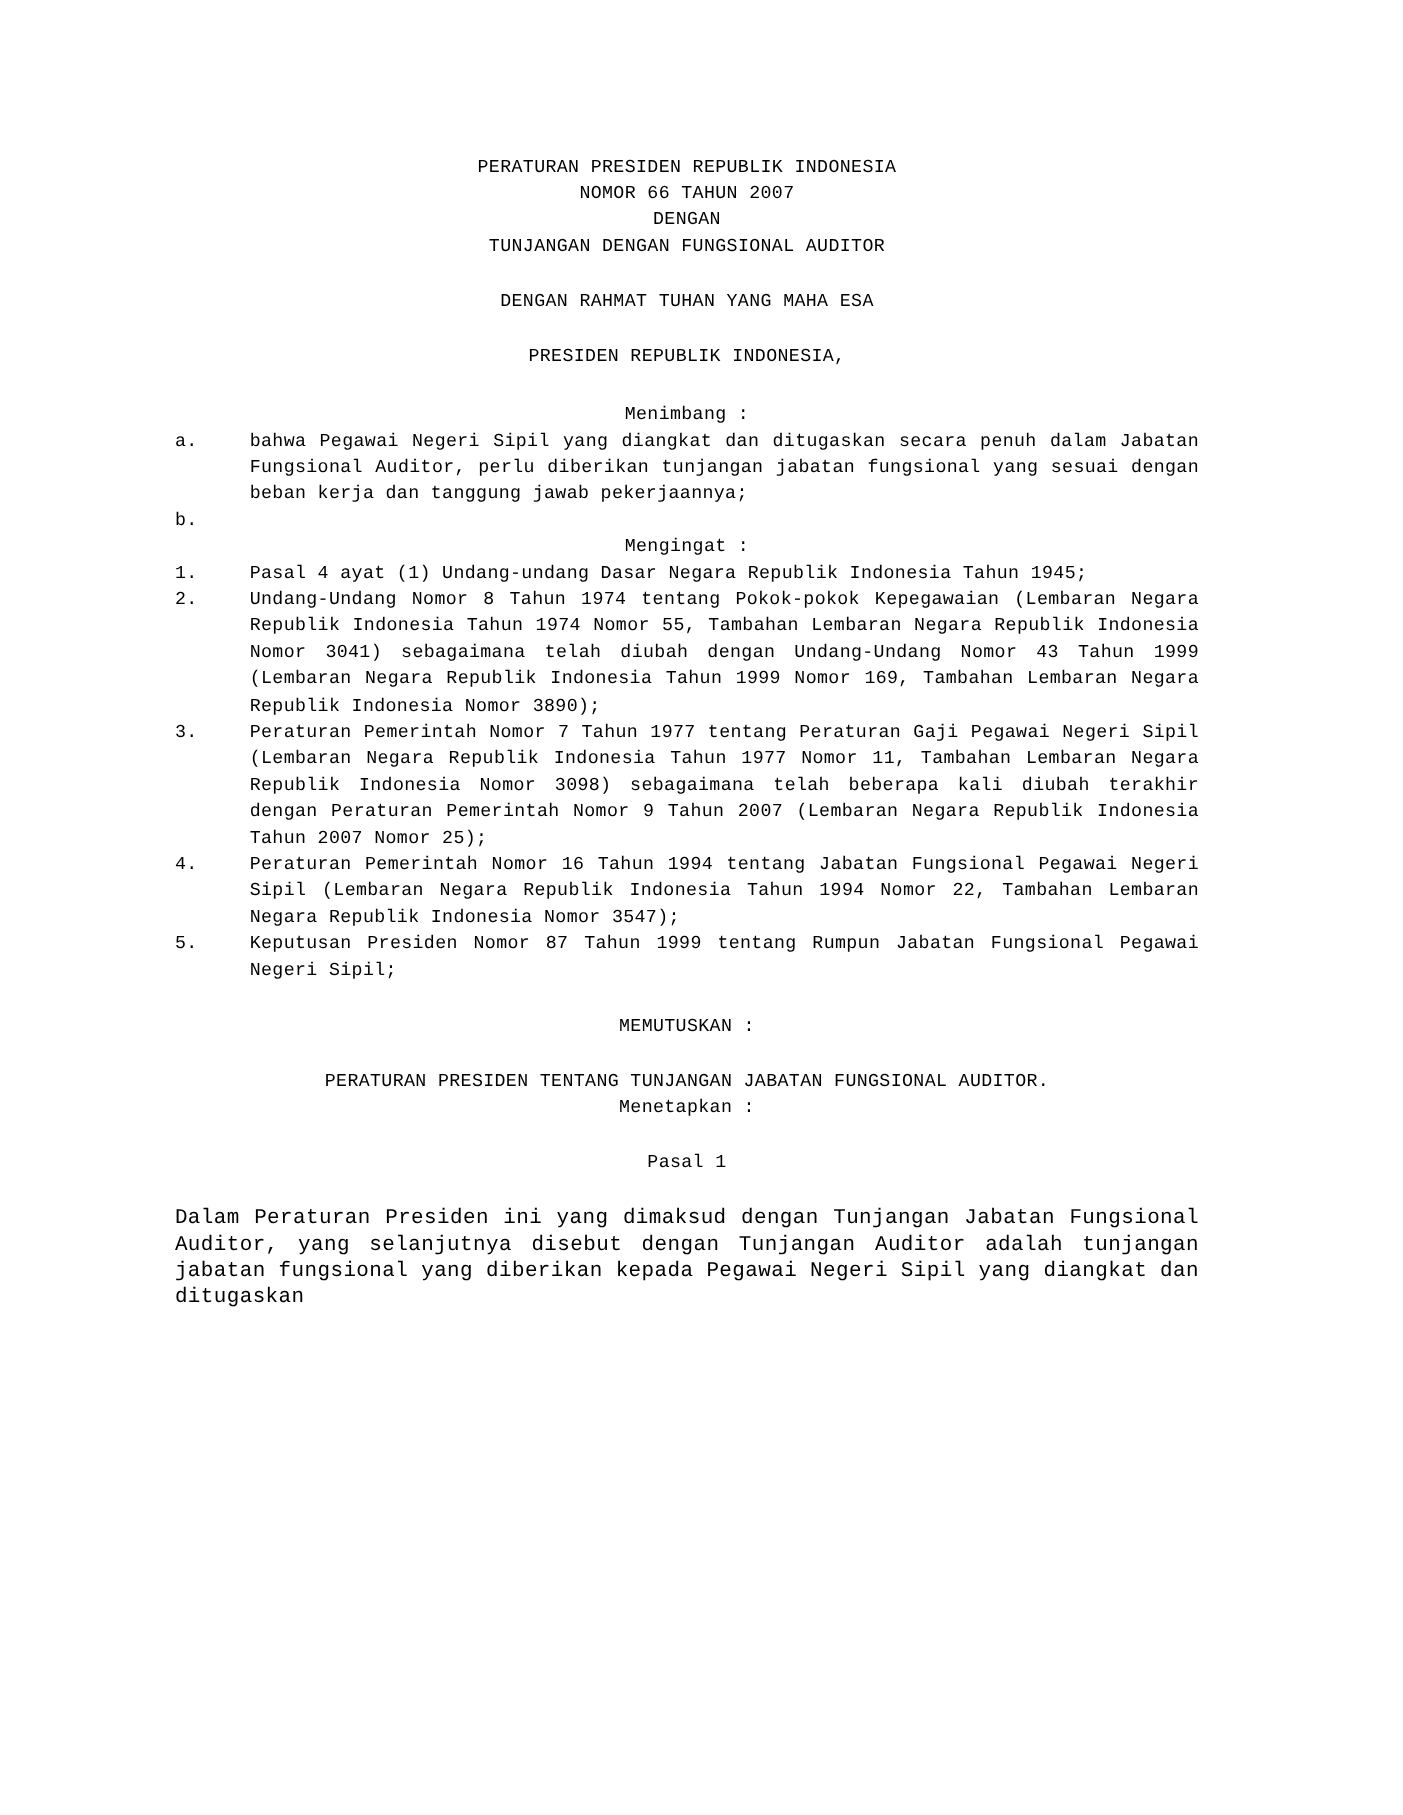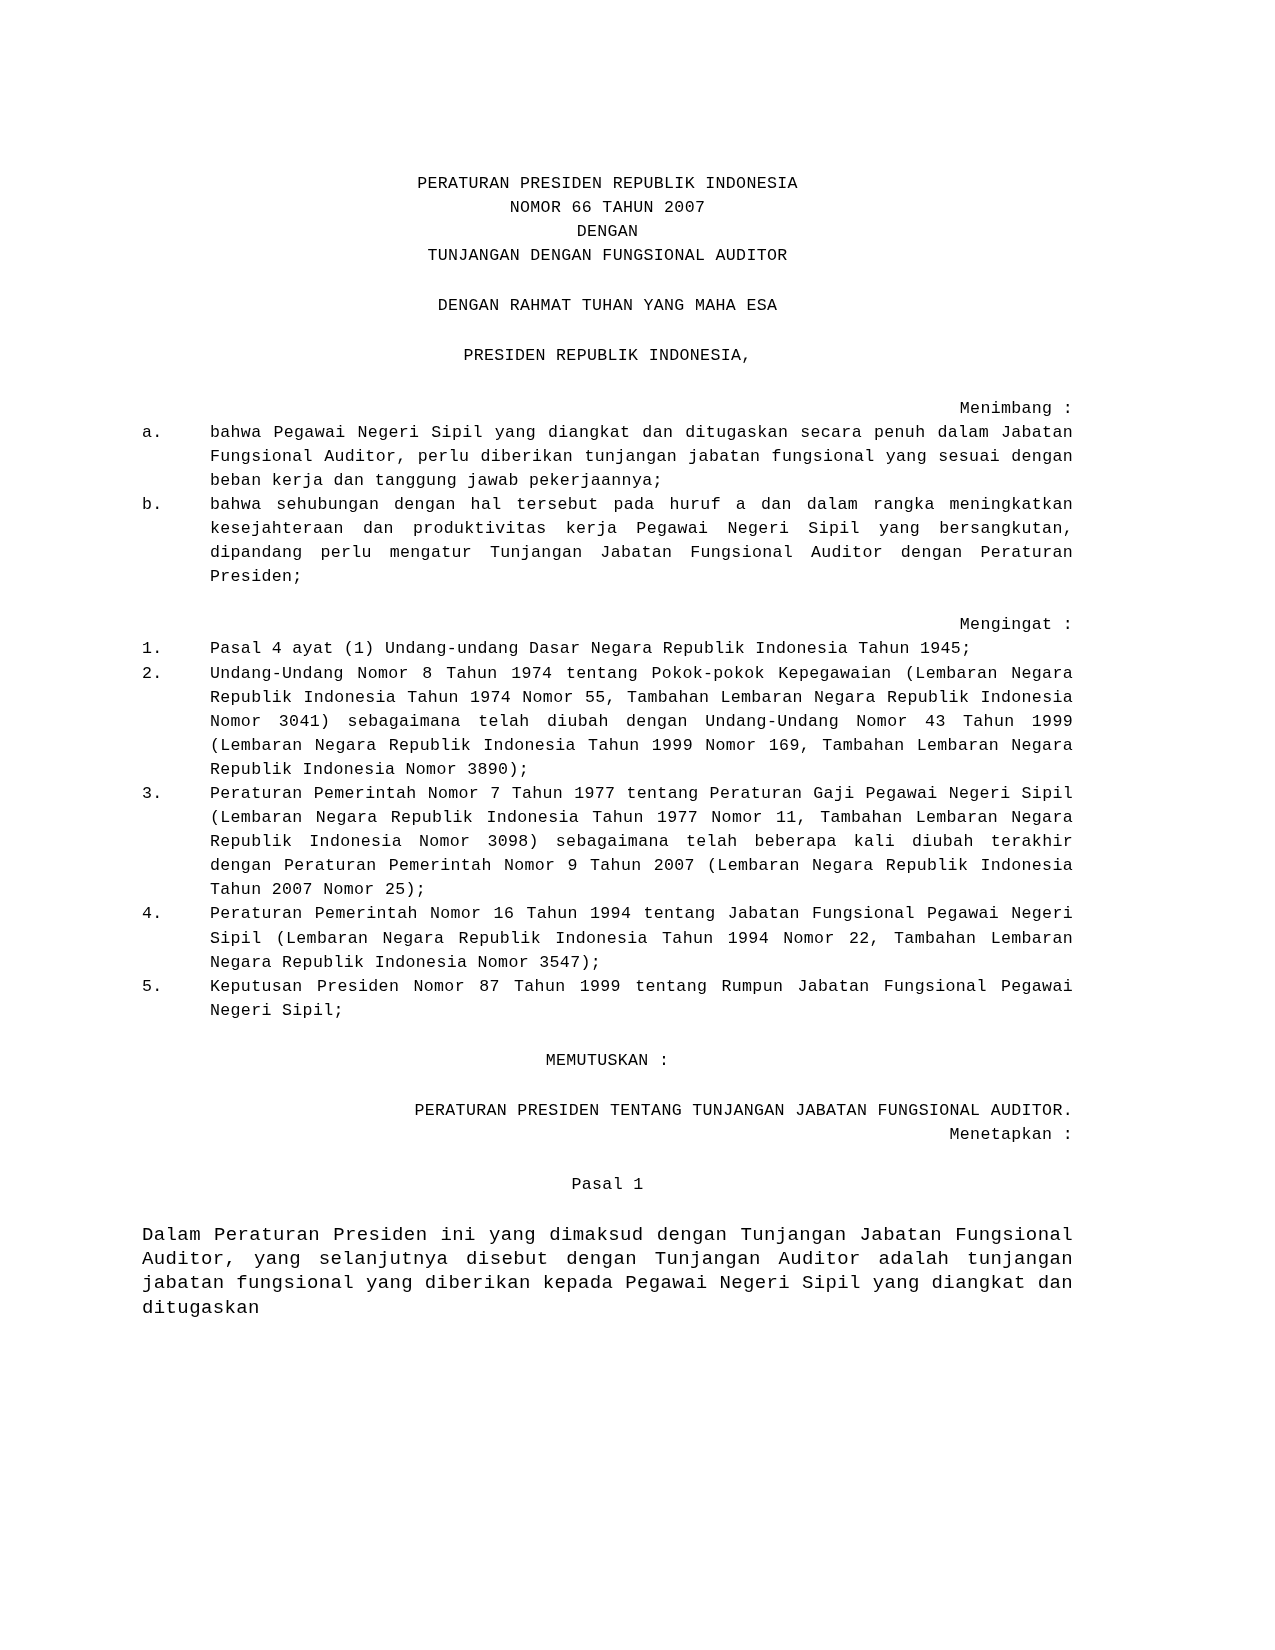--- a/index.html
+++ b/index.html
@@ -15,38 +15,37 @@
   #page {
     position: relative;
     width: 1275px;
     height: 1650px;
     margin: 0 auto;
     background: #ffffff;
     overflow: hidden;
   }
   #content {
     position: absolute;
-    left: 142px;
+    left: 159px;
     top: 140px;
     width: 931px;
-    margin-top: 32px;
   }
 
   
   .center {
     text-align: center;
     font-size: 16.6px;
     line-height: 24.1px;
     letter-spacing: 0.02em;
     white-space: pre;
   }
 
   
   .plain {
-    text-align: right;
+    text-align: center;
     font-size: 16.6px;
     line-height: 24.1px;
     letter-spacing: 0.02em;
     white-space: pre;
   }
 
   
   .item {
     position: relative;
     padding-left: 68px;
@@ -104,21 +103,20 @@
 
     <div class="plain">Menimbang :</div>
 
     <div class="item">
       <span class="marker">a.</span>
       <span>bahwa Pegawai Negeri Sipil yang diangkat dan ditugaskan secara penuh dalam Jabatan Fungsional Auditor, perlu diberikan tunjangan jabatan fungsional yang sesuai dengan beban kerja dan tanggung jawab pekerjaannya;</span>
     </div>
 
     <div class="item">
       <span class="marker">b.</span>
-      <span>bahwa sehubungan dengan hal tersebut pada huruf a dan dalam rangka meningkatkan kesejahteraan dan produktivitas kerja Pegawai Negeri Sipil yang bersangkutan, dipandang perlu mengatur Tunjangan Jabatan Fungsional Auditor dengan Peraturan Presiden;</span>
     </div>
 
     <div class="gap-sm"></div>
 
     <div class="plain">Mengingat :</div>
 
     <div class="item">
       <span class="marker">1.</span>
       <span>Pasal 4 ayat (1) Undang-undang Dasar Negara Republik Indonesia Tahun 1945;</span>
     </div>

